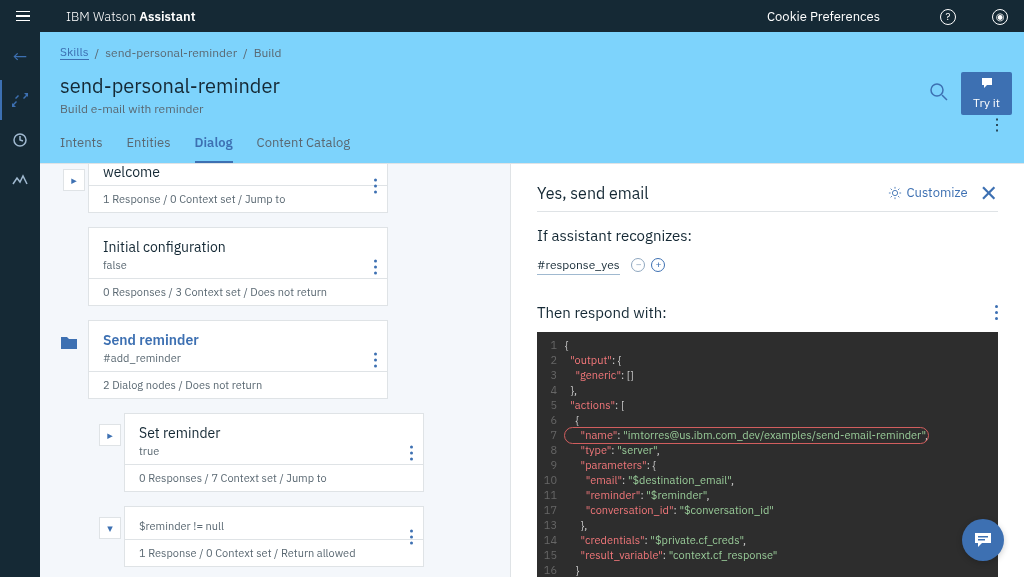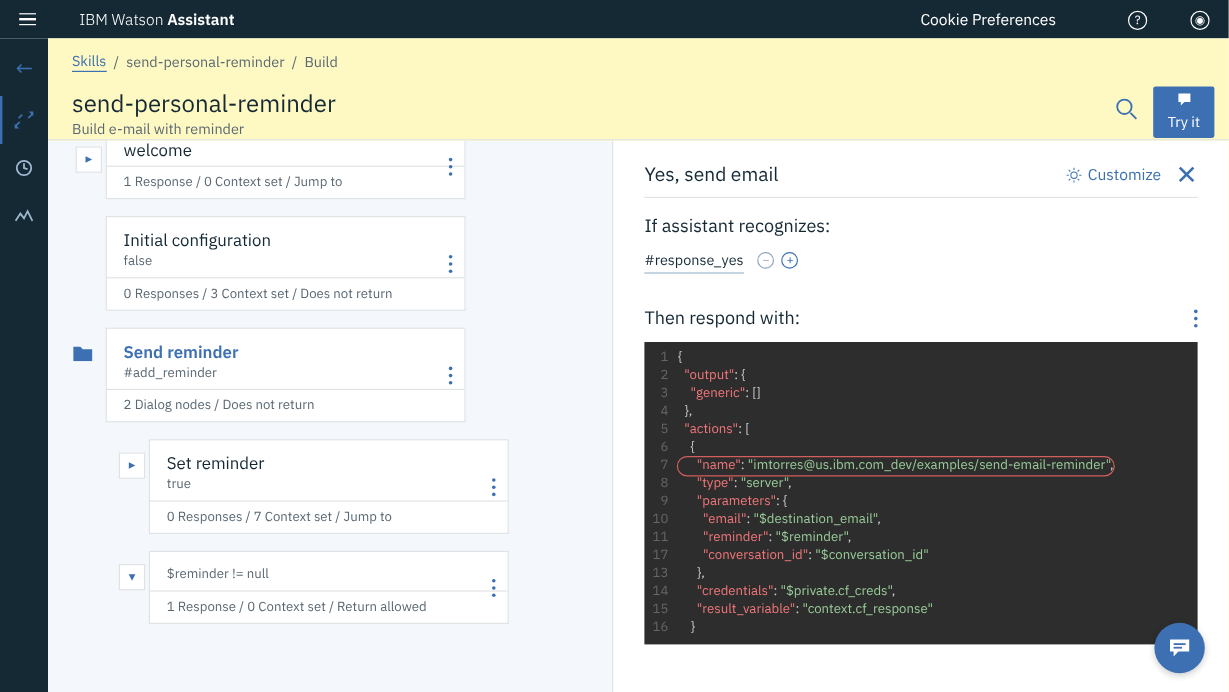--- a/index.html
+++ b/index.html
@@ -16,21 +16,21 @@
 .topbar .icon { margin-left: 16px; cursor:pointer; }
 .icon-circle { width:16px; height:16px; border:1.5px solid #fff; border-radius:50%; display:inline-flex; align-items:center; justify-content:center; font-size:10px; }
 
 
 .leftrail { position:absolute; top:32px; left:0; width:40px; bottom:0; background:#152935; display:flex; flex-direction:column; align-items:center; padding-top:8px; }
 .leftrail .back { color:#3d70b2; font-size:18px; margin-bottom:8px; cursor:pointer; height:32px; display:flex; align-items:center; justify-content:center; width:100%; }
 .leftrail .rail-icon { height:40px; width:100%; display:flex; align-items:center; justify-content:center; color:#a0b9d0; cursor:pointer; }
 .leftrail .rail-icon.active { color:#3d70b2; border-left: 3px solid #3d70b2; margin-left:-3px; }
 
 
-.main { position:absolute; top:32px; left:40px; right:0; bottom:0; background:#fef9c3; display:flex; flex-direction:column; }
+.main { position:absolute; top:32px; left:40px; right:0; bottom:0; background:#7dd3fc; display:flex; flex-direction:column; }
 
 
 .mainhead { padding: 12px 20px 0 20px; border-bottom: 1px solid #dfe3e6; }
 .breadcrumb { font-size: 12px; color:#5a6872; display:flex; align-items:center; }
 .breadcrumb a { color:#3d70b2; text-decoration:none; border-bottom:1px solid #3d70b2; }
 .breadcrumb .sep { margin: 0 6px; }
 .head-icons { position:absolute; top: 40px; right: 12px; display:flex; align-items:center; gap:8px; }
 .search-icon-svg { color:#3d70b2; cursor:pointer; margin-right:4px; }
 .tryit { background:#3d70b2; color:#fff; border:none; font-size:12px; padding:5px 12px; border-radius:2px; cursor:pointer; display:flex; align-items:center; gap:6px;flex-direction:column; }
 .title { font-size: 20px; color:#152935; margin-top: 12px; }
@@ -151,20 +151,26 @@
             <path fill="currentColor" d="M1 1h10v7H6l-3 3V8H1z"></path>
           </svg>
         <span>Try it</span>
       </button>
     </div>
 
     <div class="title">send-personal-reminder</div>
     <div class="subtitle">Build e-mail with reminder</div>
     <div class="overflow-dots">⋮</div>
 
+    <div class="tabs">
+      <div class="tab">Intents</div>
+      <div class="tab">Entities</div>
+      <div class="tab active">Dialog</div>
+      <div class="tab">Content Catalog</div>
+    </div>
   </div>
 
   <div class="columns">
 
     <div class="treecol">
       <div class="tree" id="tree">
           <div class="node level-0 truncated">
             <div class="chevwrap">▸</div>
             <div class="nhead">
               <div class="ntitle">welcome</div>

